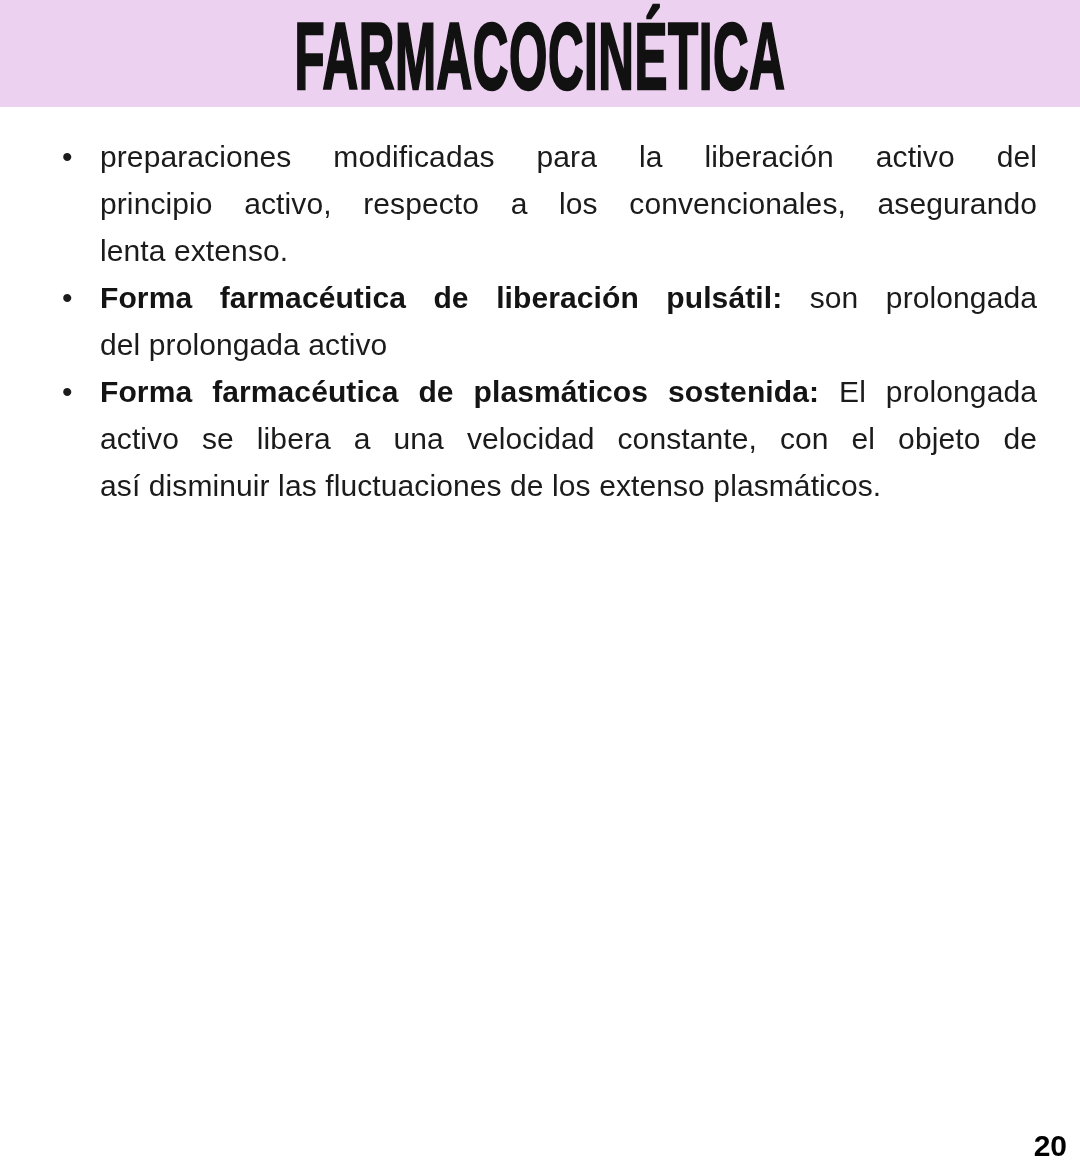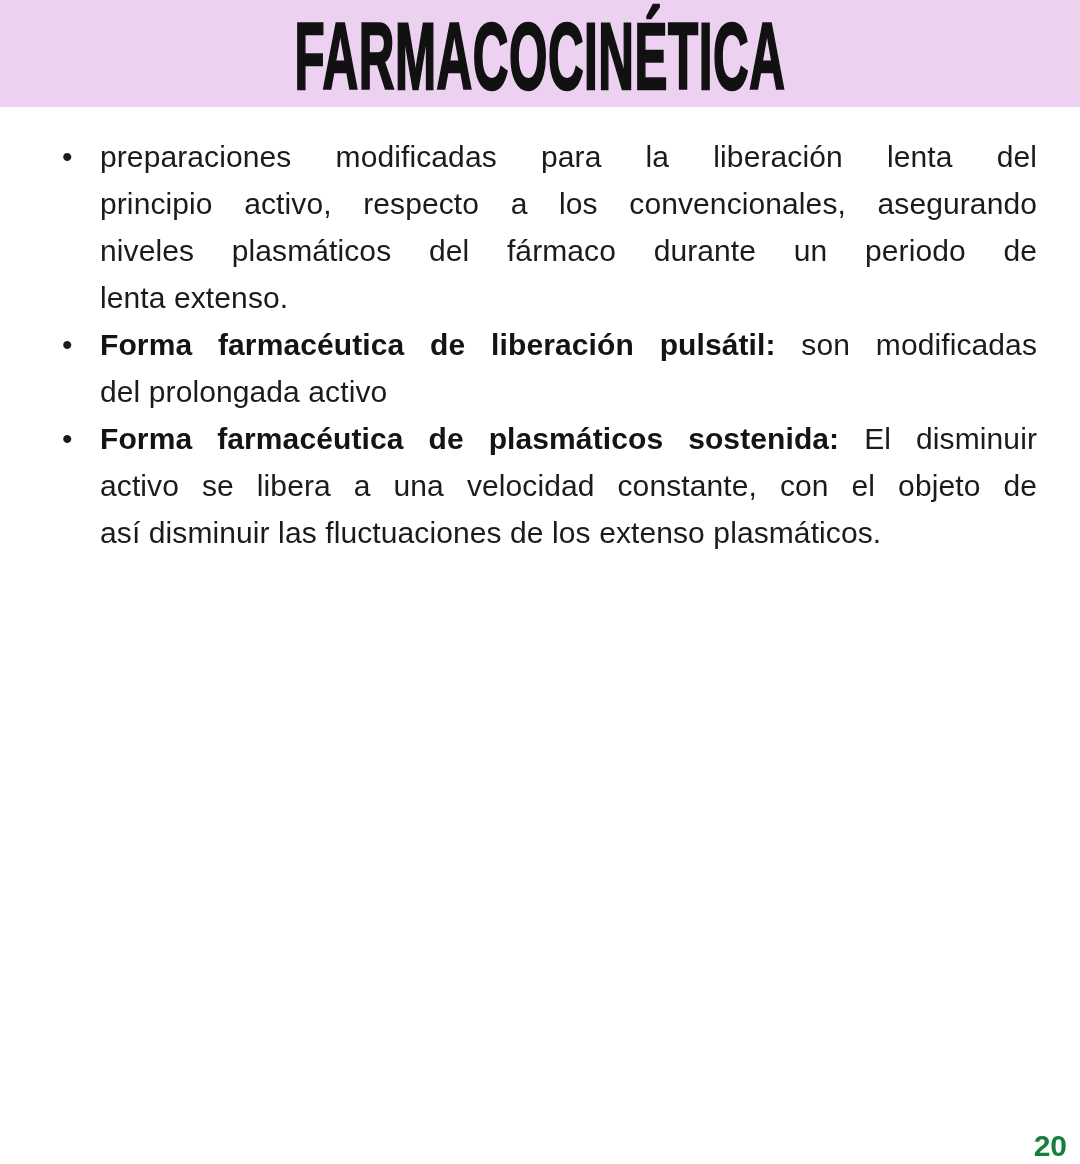--- a/index.html
+++ b/index.html
@@ -56,57 +56,56 @@
   }
   .line.last { text-align-last: left; }
   .text strong { font-weight: 700; color: #141414; }
   .page-number {
     position: absolute;
     right: 13px;
     bottom: 2px;
     font-size: 30px;
     font-weight: 700;
     line-height: 1.1;
-    color: #15803d;
+    color: #000000;
   }
 </style>
 </head>
 <body>
 
 <div class="page">
 
   <header class="header">
     <h1 class="title">FARMACOCINÉTICA</h1>
   </header>
 
   <main class="content">
     <ul class="bullets">
 
       <li class="bullet">
         <span class="marker">•</span>
         <div class="text">
-          <div class="line">preparaciones modificadas para la liberación lenta del</div>
+          <div class="line">preparaciones modificadas para la liberación activo del</div>
           <div class="line">principio activo, respecto a los convencionales, asegurando</div>
-          <div class="line">niveles plasmáticos del fármaco durante un periodo de</div>
           <div class="line last">lenta extenso.</div>
         </div>
       </li>
 
       <li class="bullet">
         <span class="marker">•</span>
         <div class="text">
-          <div class="line"><strong>Forma farmacéutica de liberación pulsátil:</strong><span> son modificadas</span></div>
+          <div class="line"><strong>Forma farmacéutica de liberación pulsátil:</strong><span> son prolongada</span></div>
           <div class="line last">del prolongada activo</div>
         </div>
       </li>
 
       <li class="bullet">
         <span class="marker">•</span>
         <div class="text">
-          <div class="line"><strong>Forma farmacéutica de plasmáticos sostenida:</strong><span> El disminuir</span></div>
+          <div class="line"><strong>Forma farmacéutica de plasmáticos sostenida:</strong><span> El prolongada</span></div>
           <div class="line">activo se libera a una velocidad constante, con el objeto de</div>
           <div class="line last">así disminuir las fluctuaciones de los extenso plasmáticos.</div>
         </div>
       </li>
 
     </ul>
   </main>
 
   <div class="page-number">20</div>
 

